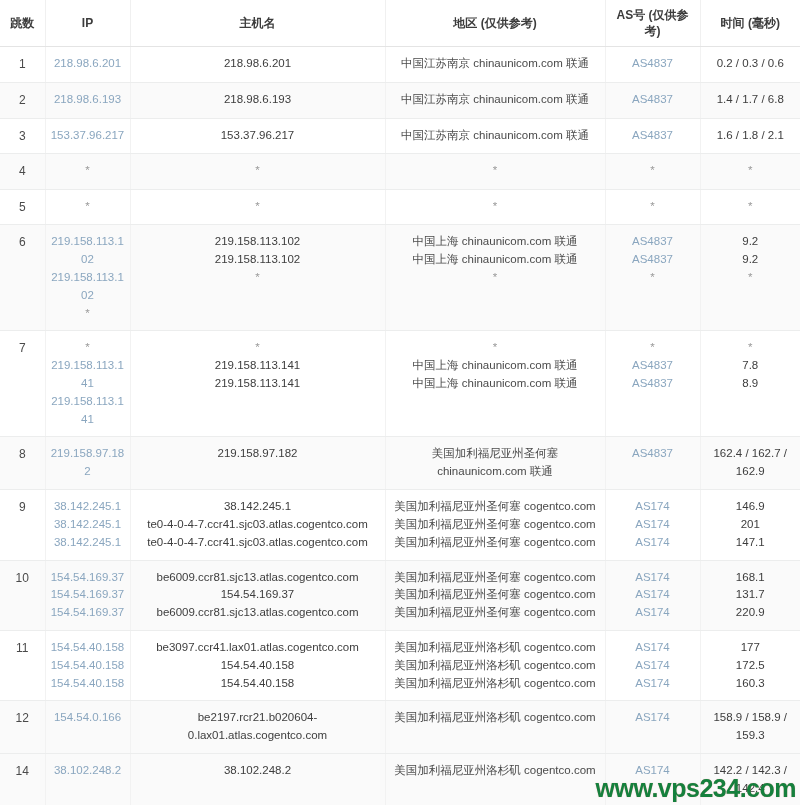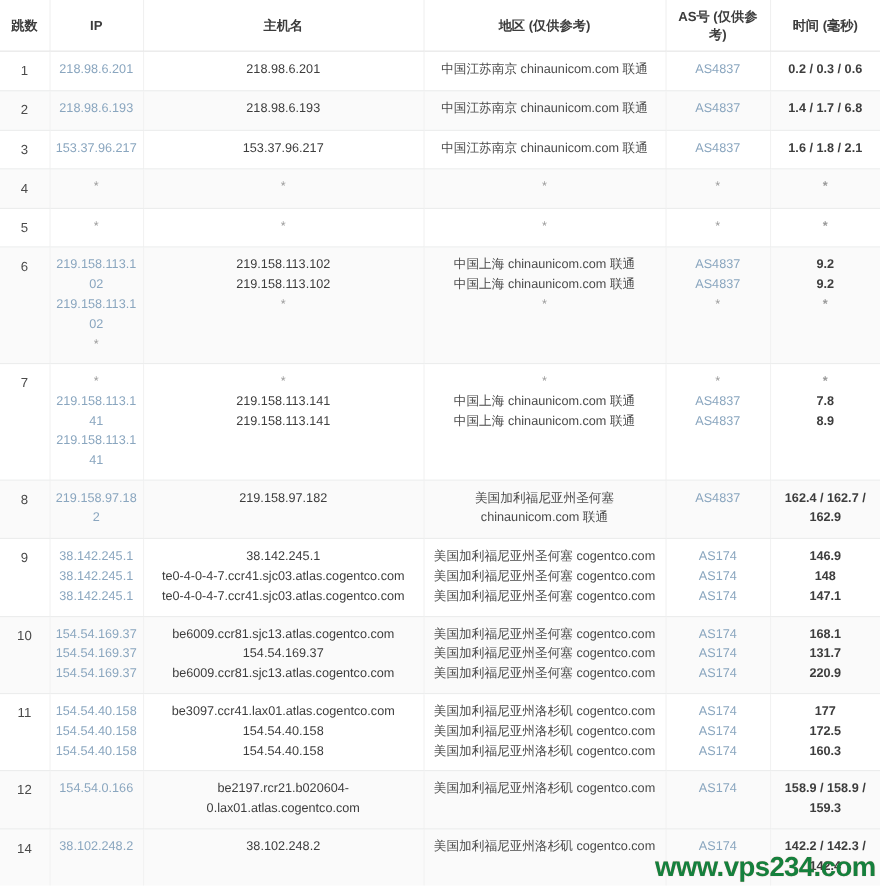--- a/index.html
+++ b/index.html
@@ -49,21 +49,21 @@
   .trace-table tbody td {
     text-align: center;
     vertical-align: top;
     padding: 8px 3px;
     border-bottom: 1px solid #eceded;
     border-right: 1px solid #f2f2f2;
     line-height: 1.55;
     word-wrap: break-word;
     overflow-wrap: break-word;
   }
-  .trace-table tbody td:last-child { border-right: none; font-weight: bold; }
+  .trace-table tbody td:last-child { border-right: none; }
 
   .trace-table tbody tr.alt td { background: #fafafa; }
   .trace-table tbody tr.plain td { background: #ffffff; }
 
   td.hop {
     color: #4a4a4a;
     font-size: 12px;
     text-align: center;
   }
   td.ip   { color: #8aa6bf; font-size: 11.5px; }
@@ -310,21 +310,21 @@
           <span class="line">美国加利福尼亚州圣何塞 cogentco.com</span>
           <span class="line">美国加利福尼亚州圣何塞 cogentco.com</span>
         </td>
         <td class="as">
           <span class="line">AS174</span>
           <span class="line">AS174</span>
           <span class="line">AS174</span>
         </td>
         <td class="time">
           <span class="line">146.9</span>
-          <span class="line">148</span>
+          <span class="line">201</span>
           <span class="line">147.1</span>
         </td>
       </tr>
       <tr class="alt">
         <td class="hop">
           <span class="line">10</span>
         </td>
         <td class="ip">
           <span class="line">154.54.169.37</span>
           <span class="line">154.54.169.37</span>

